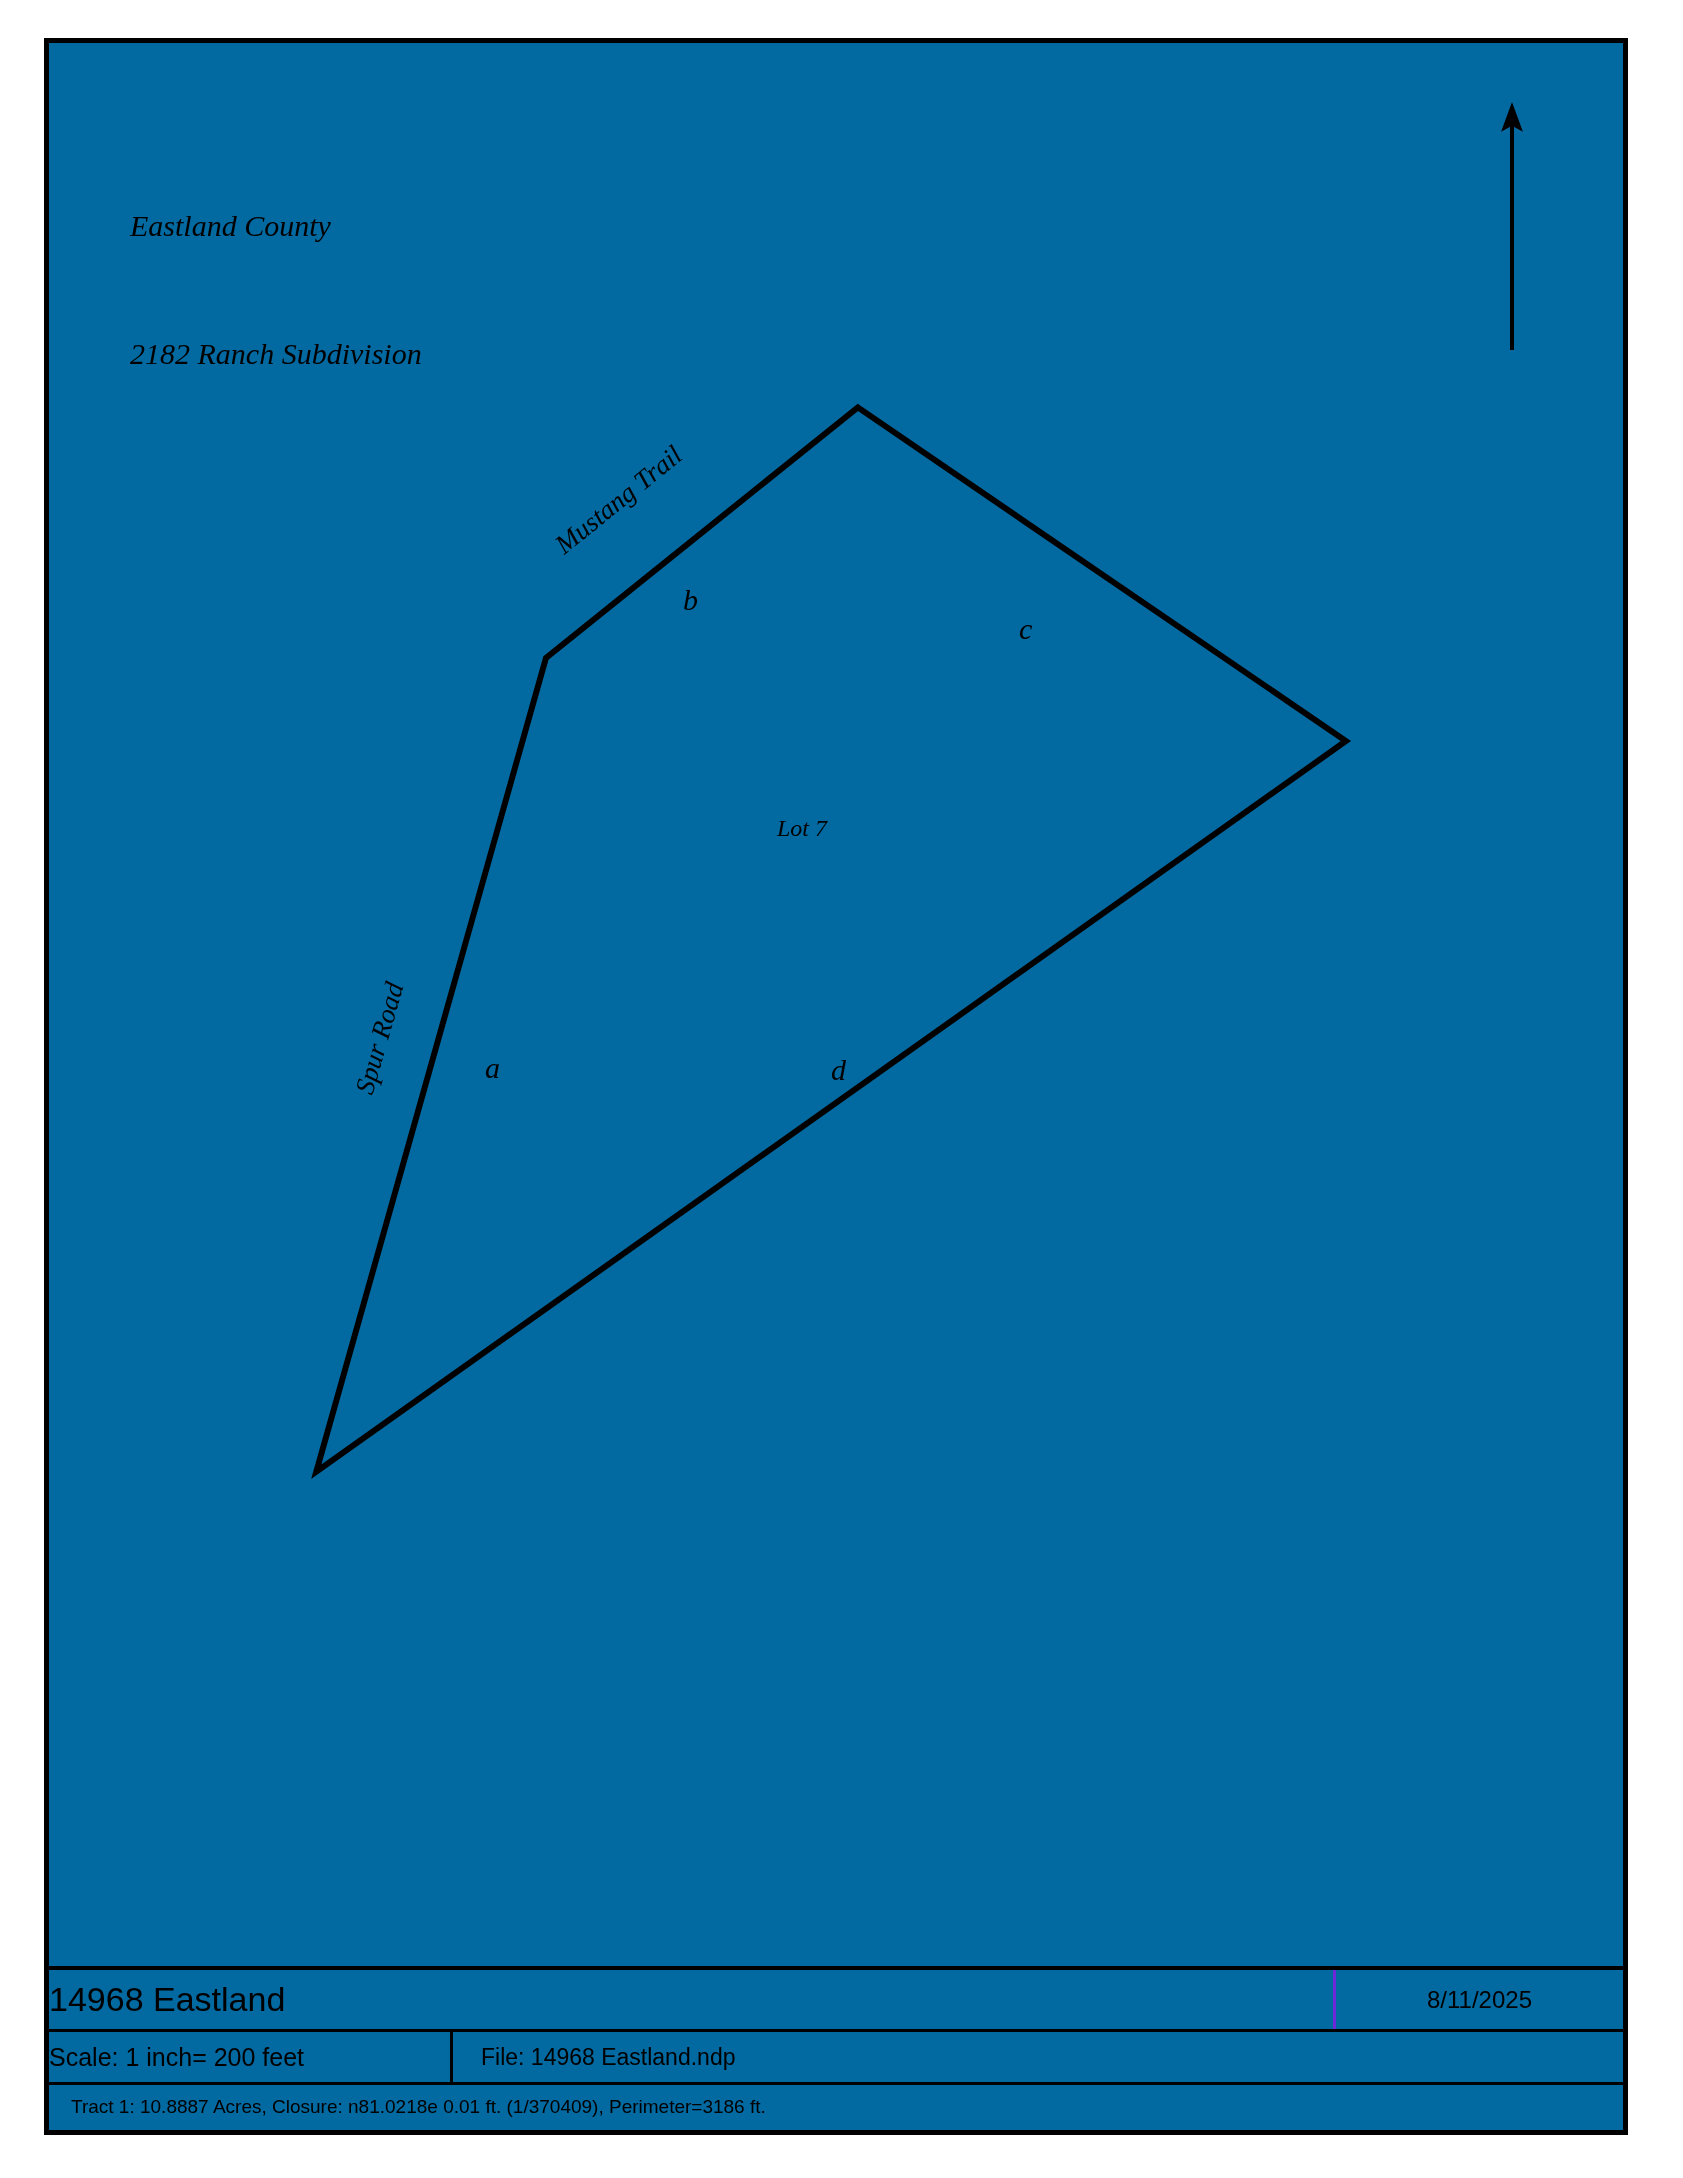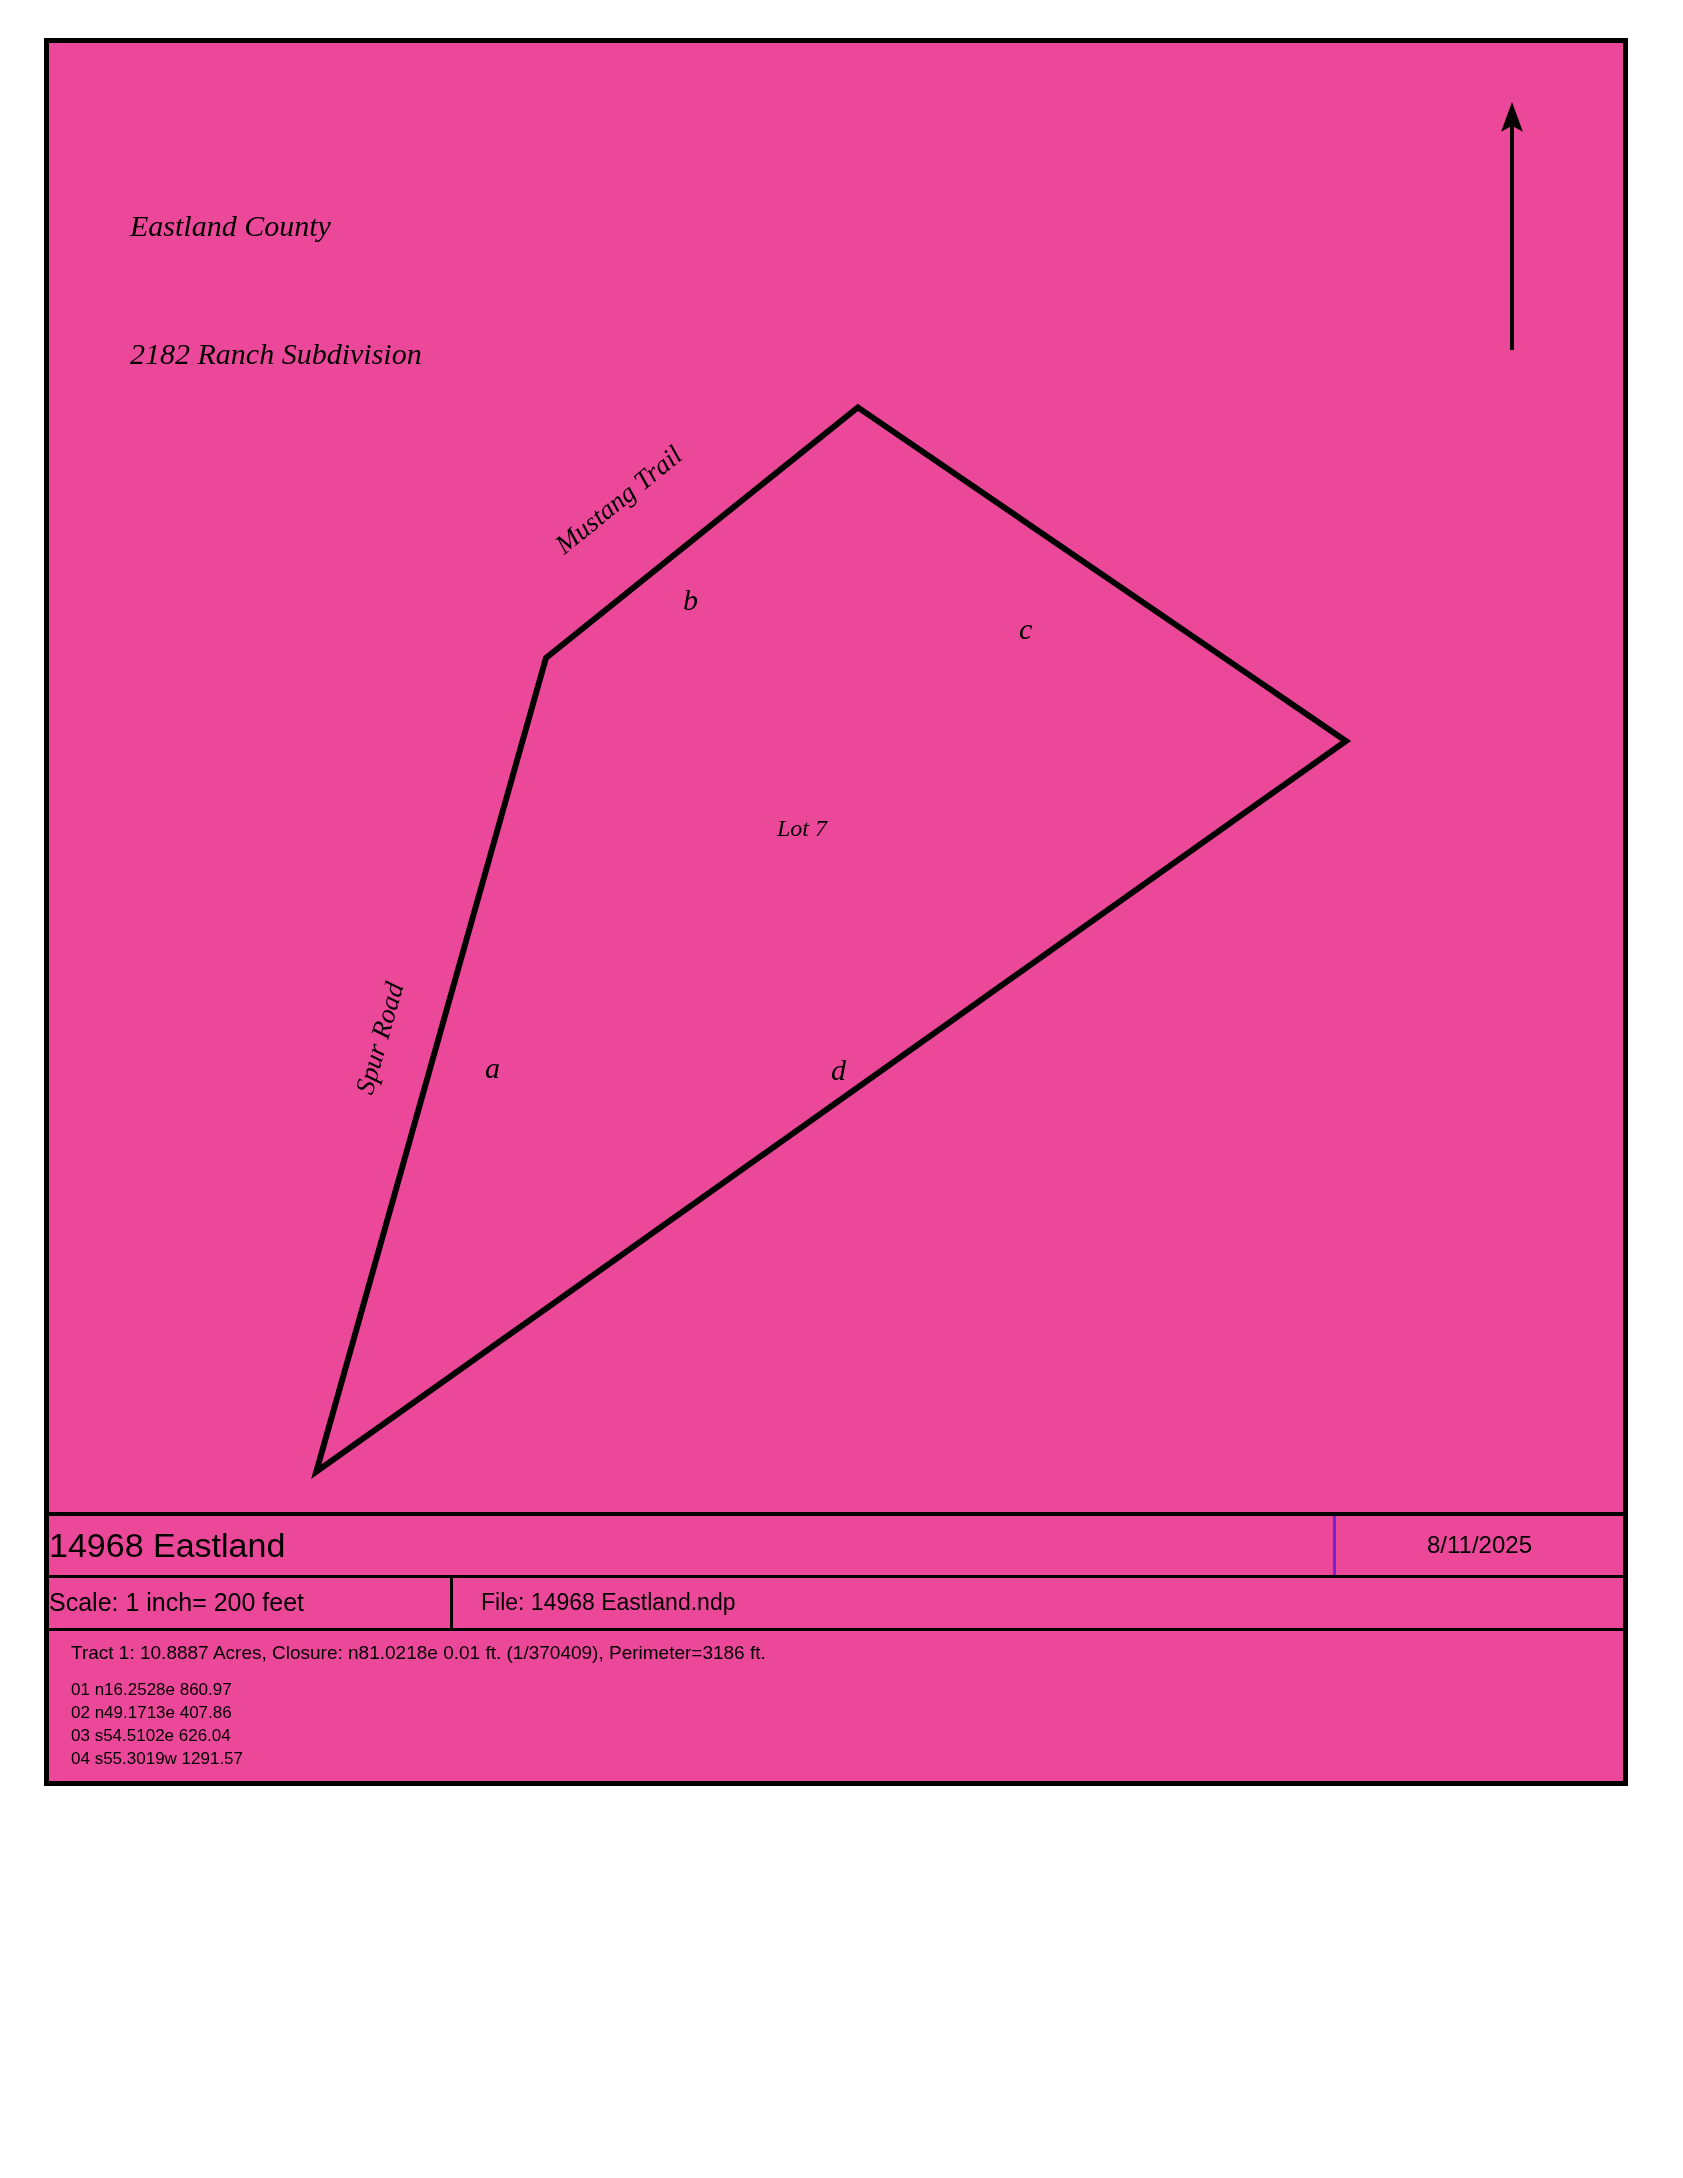--- a/index.html
+++ b/index.html
@@ -13,24 +13,24 @@
     font-family: "Liberation Sans", sans-serif;
     color: #000000;
     position: relative;
     overflow: hidden;
   }
   #sheet {
     position: absolute;
     left: 44px;
     top: 38px;
     width: 1584px;
-    height: 1748px;
+    height: 2097px;
     border: 5px solid #000000;
     box-sizing: border-box;
-    background: #ec4899;
+    background: #0369a1;
   }
   .plat-area {
     position: absolute;
     left: 0;
     top: 0;
     right: 0;
     bottom: 0;
   }
   .title-block {
     position: absolute;
@@ -187,23 +187,17 @@
     <div class="row1">
       <div class="addr">14968 Eastland</div>
       <div class="datecell">8/11/2025</div>
     </div>
     <div class="row2">
       <div class="scale">Scale: 1 inch= 200 feet</div>
       <div class="file">File: 14968 Eastland.ndp</div>
     </div>
     <div class="row3">
       <div>Tract 1: 10.8887 Acres, Closure: n81.0218e 0.01 ft. (1/370409), Perimeter=3186 ft.</div>
-      <div class="calls">
-        <div>01 n16.2528e 860.97</div>
-        <div>02 n49.1713e 407.86</div>
-        <div>03 s54.5102e 626.04</div>
-        <div>04 s55.3019w 1291.57</div>
-      </div>
     </div>
   </div>
 
 </div>
 
 
 </body></html>

